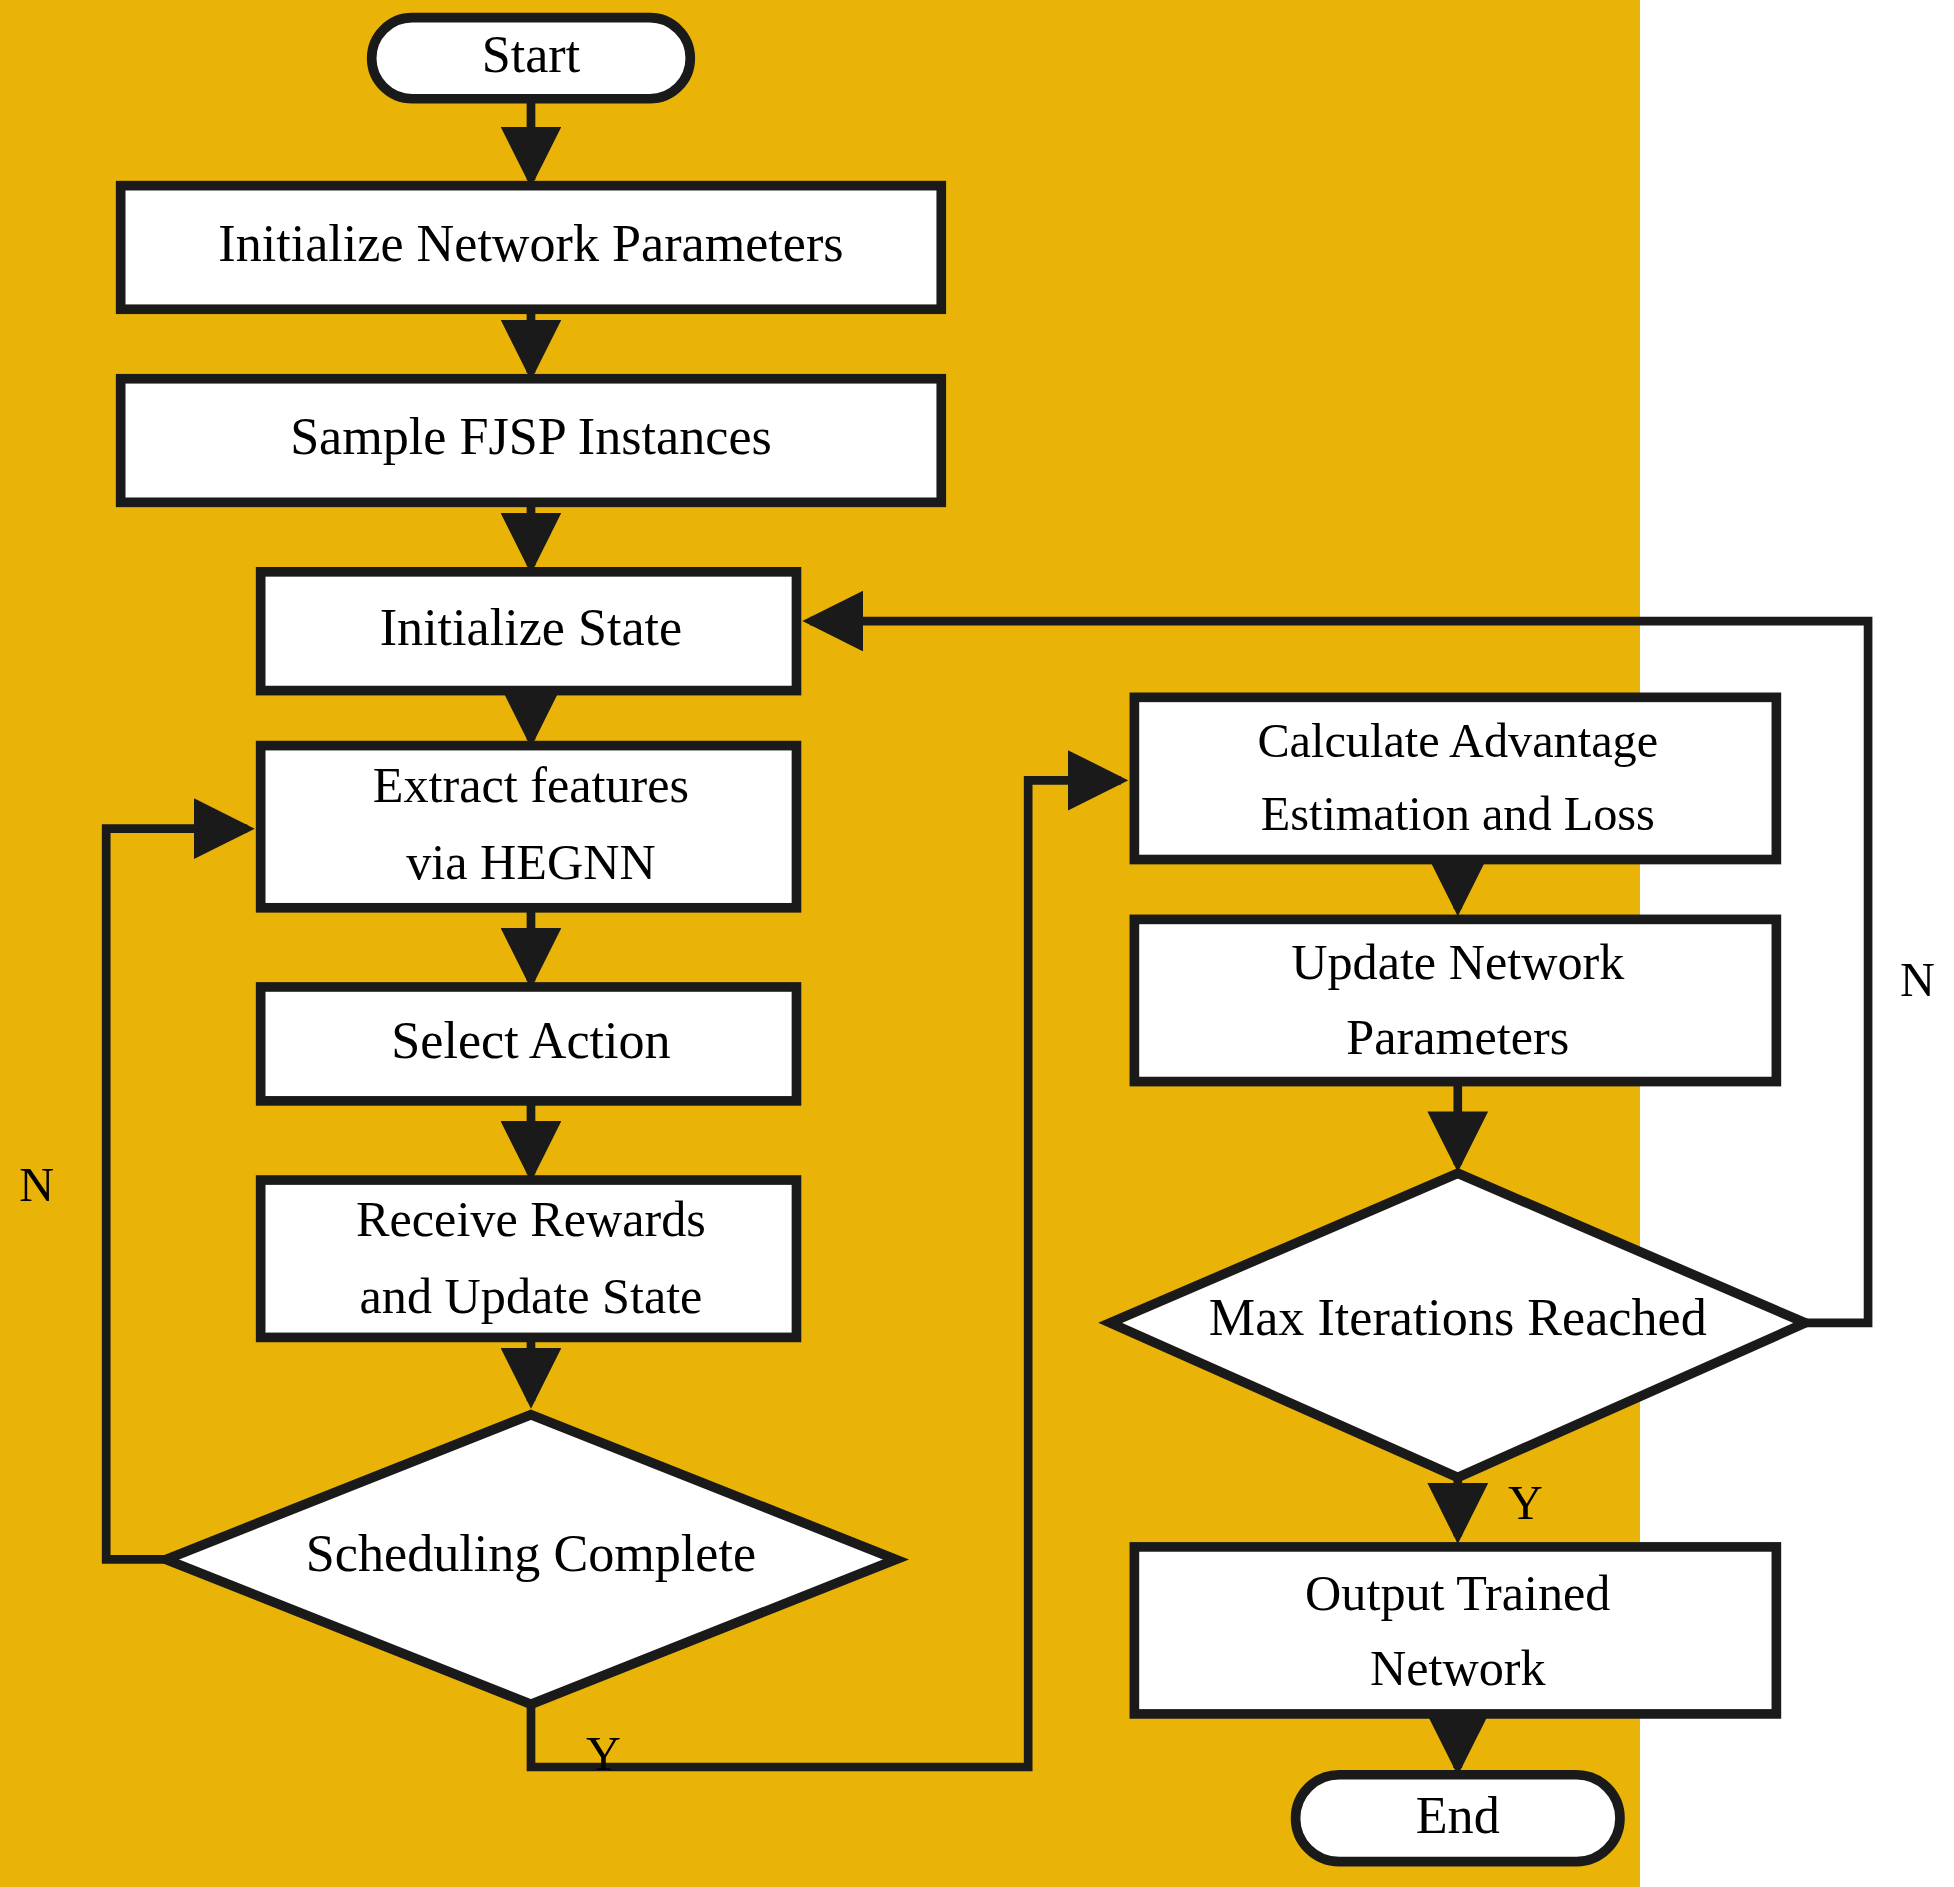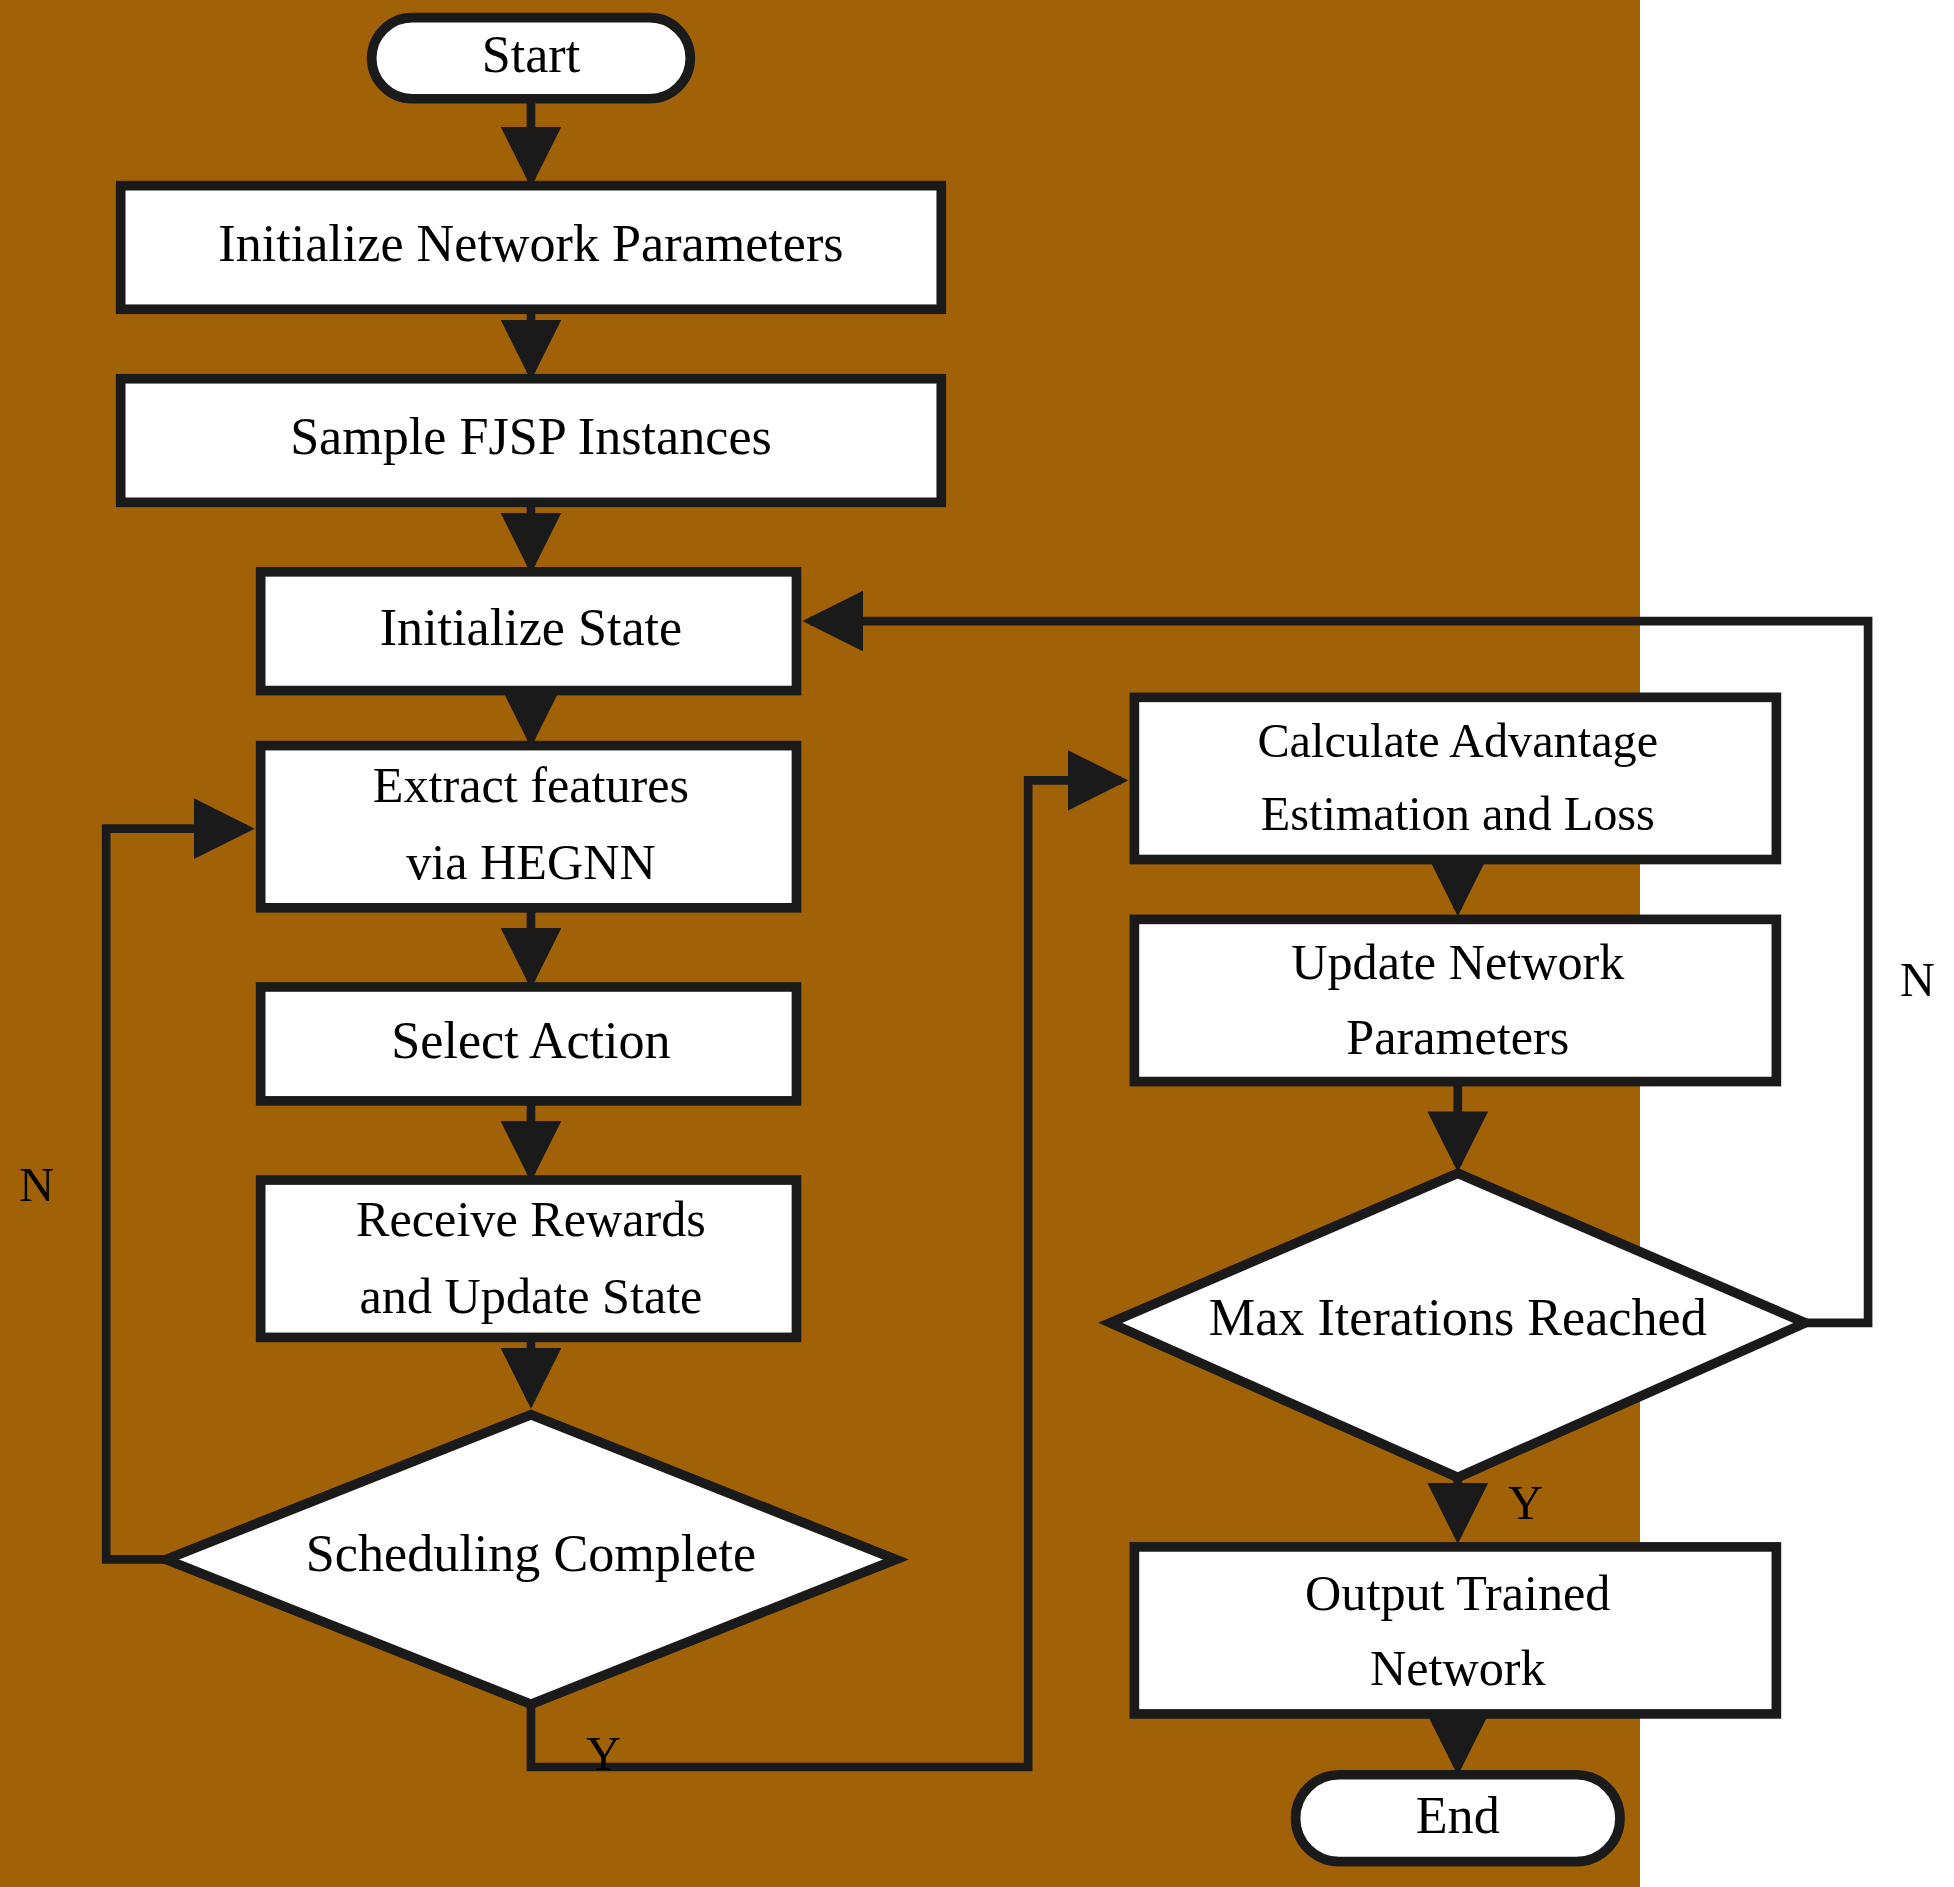--- a/index.html
+++ b/index.html
@@ -1,16 +1,16 @@
 <!DOCTYPE html>
 <html><head>
 <meta charset="utf-8">
 <style>
   html,body{margin:0;padding:0;background:#ffffff;}
-  #stage{position:relative;width:1640px;height:1888px;background:#a16207;
+  #stage{position:relative;width:1640px;height:1888px;background:#eab308;
          font-family:"Liberation Serif","DejaVu Serif",serif;}
   svg{display:block;}
   .nodetext{font-family:"Liberation Serif","DejaVu Serif",serif;fill:#000000;
             text-anchor:middle;dominant-baseline:middle;}
   .t-lg{font-size:54px;}
   .t-md{font-size:52px;}
   .t-br{font-size:50px;}
   .lbl{font-size:50px;}
 </style>
 </head>

